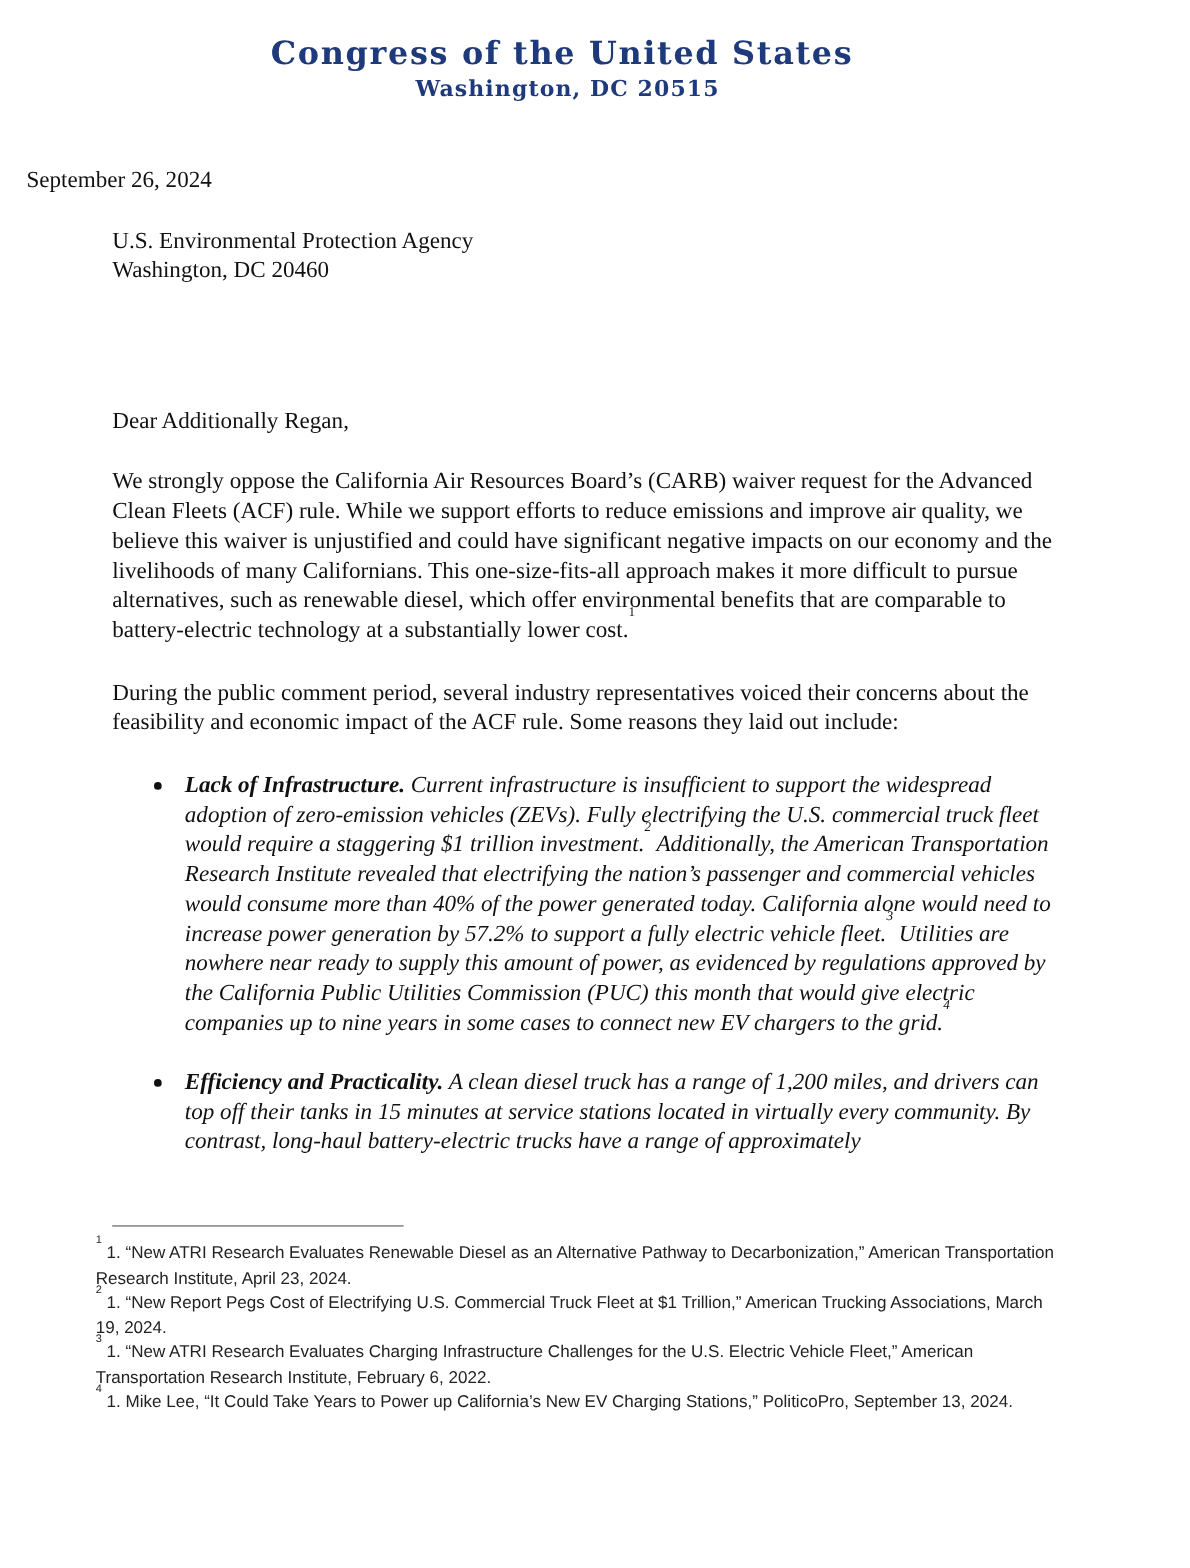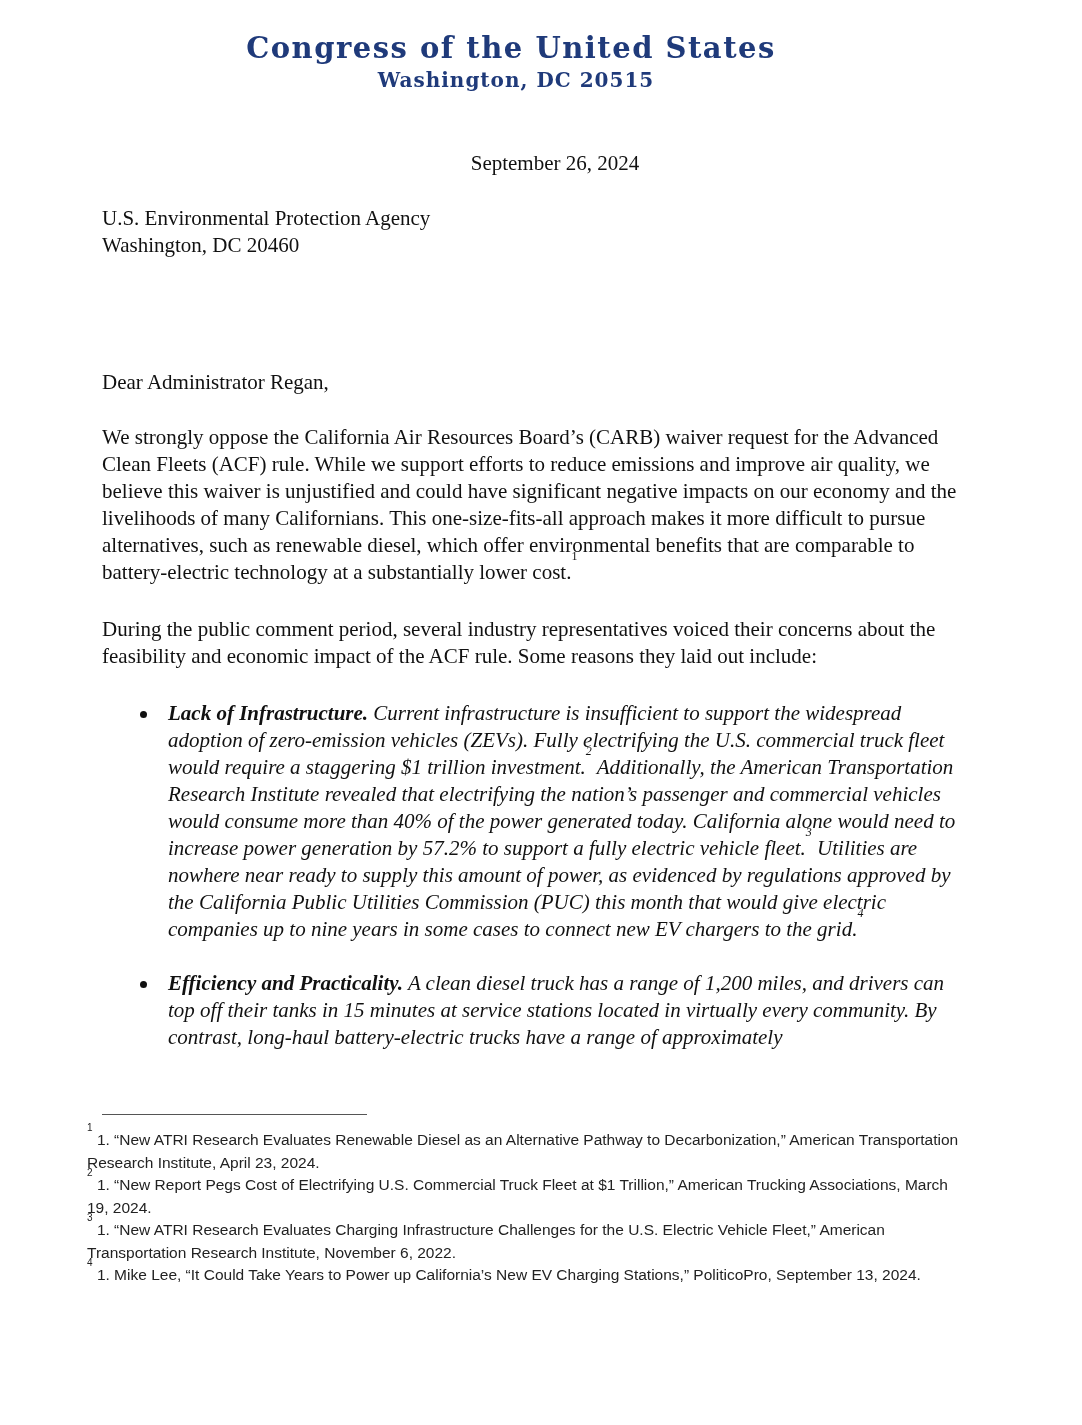--- a/index.html
+++ b/index.html
@@ -1,21 +1,21 @@
 <!DOCTYPE html>
 <html><head>
 <meta charset="utf-8">
 <style>
   html, body { margin: 0; padding: 0; background: #ffffff; }
   body { width: 1082px; height: 1425px; position: relative; overflow: hidden; color: #111; }
   .letterhead { position: absolute; left: 0; top: 30px; width: 992px; text-align: center; color: #1f3a7a; font-family: "DejaVu Serif", serif; font-weight: bold; }
   .lh-title { font-size: 29px; letter-spacing: 1.5px; line-height: 36px; margin-left: 30px; }
   .lh-sub { font-size: 20px; letter-spacing: 1px; line-height: 24px; margin-top: 2px; margin-left: 40px; }
   .serif { font-family: "Liberation Serif", serif; font-size: 21px; line-height: 27px; }
-  .date { position: absolute; top: 150px; left: 0; width: 1048px; text-align: center; padding-left: 62px; box-sizing: border-box; }
+  .date { position: absolute; top: 150px; left: 0; width: 1048px; padding-left: 24px; box-sizing: border-box; }
   .address { position: absolute; top: 205px; left: 102px; }
   .address div { white-space: nowrap; }
   .salutation { position: absolute; top: 369px; left: 102px; }
   .para { position: absolute; left: 102px; width: 860px; }
   .p1 { top: 424px; }
   .p2 { top: 616px; }
   .bullets { position: absolute; left: 102px; width: 860px; top: 700px; margin: 0; padding: 0; list-style: none; }
   .bullets li { position: relative; padding-left: 66px; margin-bottom: 27px; font-style: italic; }
   .bullet-dot { position: absolute; left: 38px; top: 11px; width: 7px; height: 7px; border-radius: 50%; background: #111; }
   .bullets b { font-weight: bold; }
@@ -32,21 +32,21 @@
   <div class="lh-sub">Washington, DC 20515</div>
 </div>
 
 <div class="date serif">September 26, 2024</div>
 
 <div class="address serif">
   <div>U.S. Environmental Protection Agency</div>
   <div>Washington, DC 20460</div>
 </div>
 
-<div class="salutation serif">Dear Administrator Regan,</div>
+<div class="salutation serif">Dear Additionally Regan,</div>
 
 <div class="para p1 serif"><span>We strongly oppose the California Air Resources Board’s (CARB) waiver request for the Advanced Clean Fleets (ACF) rule. While we support efforts to reduce emissions and improve air quality, we believe this waiver is unjustified and could have significant negative impacts on our economy and the livelihoods of many Californians. This one-size-fits-all approach makes it more difficult to pursue alternatives, such as renewable diesel, which offer environmental benefits that are comparable to battery-electric technology at a substantially lower cost.</span><sup>1</sup></div>
 
 <div class="para p2 serif">During the public comment period, several industry representatives voiced their concerns about the feasibility and economic impact of the ACF rule. Some reasons they laid out include:</div>
 
 <ul class="bullets serif">
   <li>
     <span class="bullet-dot"></span>
     <b>Lack of Infrastructure.</b><span> Current infrastructure is insufficient to support the widespread adoption of zero-emission vehicles (ZEVs). Fully electrifying the U.S. commercial truck fleet would require a staggering $1 trillion investment.</span><sup>2</sup><span> Additionally, the American Transportation Research Institute revealed that electrifying the nation’s passenger and commercial vehicles would consume more than 40% of the power generated today. California alone would need to increase power generation by 57.2% to support a fully electric vehicle fleet.</span><sup>3</sup><span> Utilities are nowhere near ready to supply this amount of power, as evidenced by regulations approved by the California Public Utilities Commission (PUC) this month that would give electric companies up to nine years in some cases to connect new EV chargers to the grid.</span><sup>4</sup>
   </li>
@@ -54,15 +54,15 @@
     <span class="bullet-dot"></span>
     <b>Efficiency and Practicality.</b><span> A clean diesel truck has a range of 1,200 miles, and drivers can top off their tanks in 15 minutes at service stations located in virtually every community. By contrast, long-haul battery-electric trucks have a range of approximately</span>
   </li>
 </ul>
 
 <div class="fn-rule"></div>
 
 <div class="footnotes">
   <div><sup>1</sup> <span>1. “New ATRI Research Evaluates Renewable Diesel as an Alternative Pathway to Decarbonization,” American Transportation Research Institute, April 23, 2024.</span></div>
   <div><sup>2</sup> <span>1. “New Report Pegs Cost of Electrifying U.S. Commercial Truck Fleet at $1 Trillion,” American Trucking Associations, March 19, 2024.</span></div>
-  <div><sup>3</sup> <span>1. “New ATRI Research Evaluates Charging Infrastructure Challenges for the U.S. Electric Vehicle Fleet,” American Transportation Research Institute, November 6, 2022.</span></div>
+  <div><sup>3</sup> <span>1. “New ATRI Research Evaluates Charging Infrastructure Challenges for the U.S. Electric Vehicle Fleet,” American Transportation Research Institute, February 6, 2022.</span></div>
   <div><sup>4</sup> <span>1. Mike Lee, “It Could Take Years to Power up California’s New EV Charging Stations,” PoliticoPro, September 13, 2024.</span></div>
 </div>
 
 </body></html>

